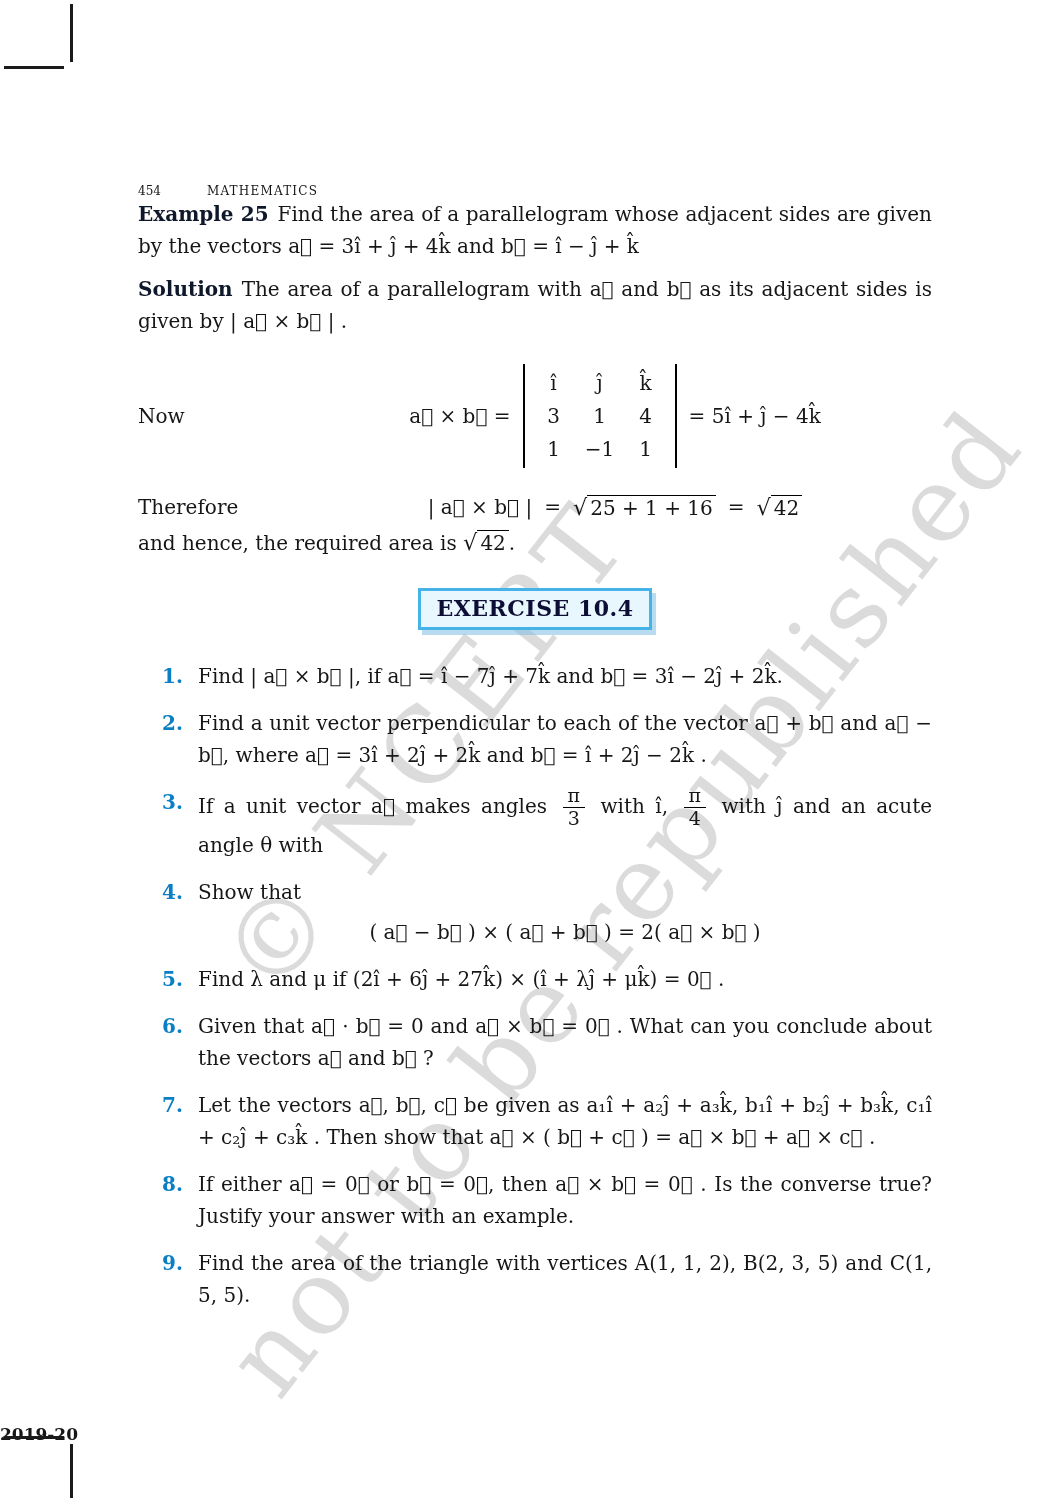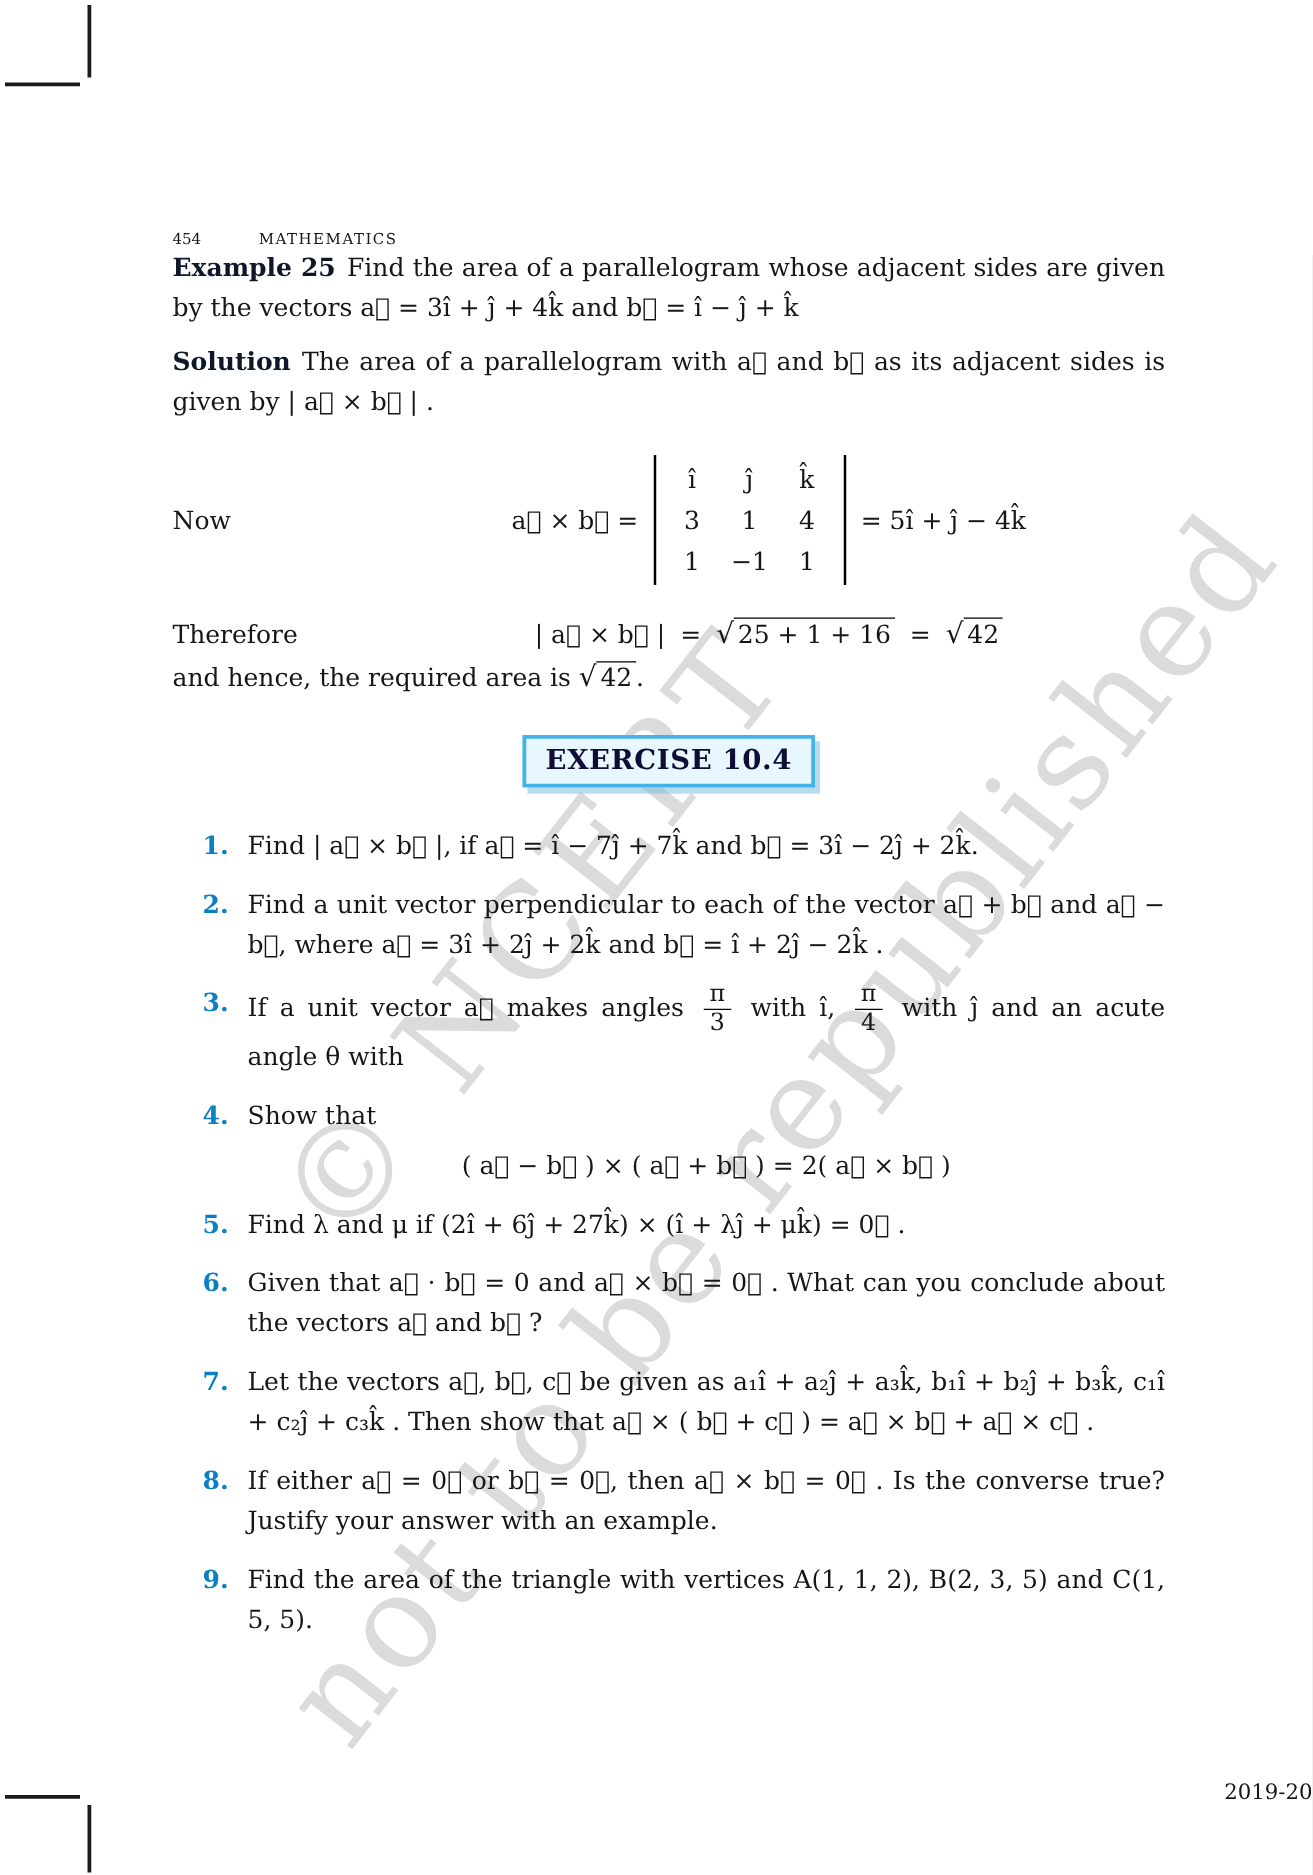--- a/index.html
+++ b/index.html
@@ -55,21 +55,21 @@
   
   .ex-item { display:flex; margin-bottom:15px; font-size:20px; line-height:1.6; }
   .ex-num { flex:none; width:60px; padding-left:24px; color:#0b7fc4; font-weight:bold; }
   .ex-body { flex:1; text-align:justify; }
   .ex-eq { text-align:center; margin-top:8px; }
   
   .frac { display:inline-flex; flex-direction:column; align-items:center; vertical-align:middle; margin:0 5px; line-height:1.05; font-size:19px; }
   .fr-num { border-bottom:1.7px solid #000; padding:0 5px 1px; }
   .fr-den { padding-top:1px; }
   
-  .footer { position:absolute; left:0; right:0; top:1424px; text-align:right; font-size:17px; z-index:1; }
+  .footer { position:absolute; left:0; right:0; top:1424px; text-align:left; font-size:17px; z-index:1;font-weight:bold; }
 </style>
 </head>
 <body>
 
 <div class="page">
 
   <div class="watermark">
     <div class="wm-line1">© NCERT</div>
     <div class="wm-line2">not to be republished</div>
   </div>

